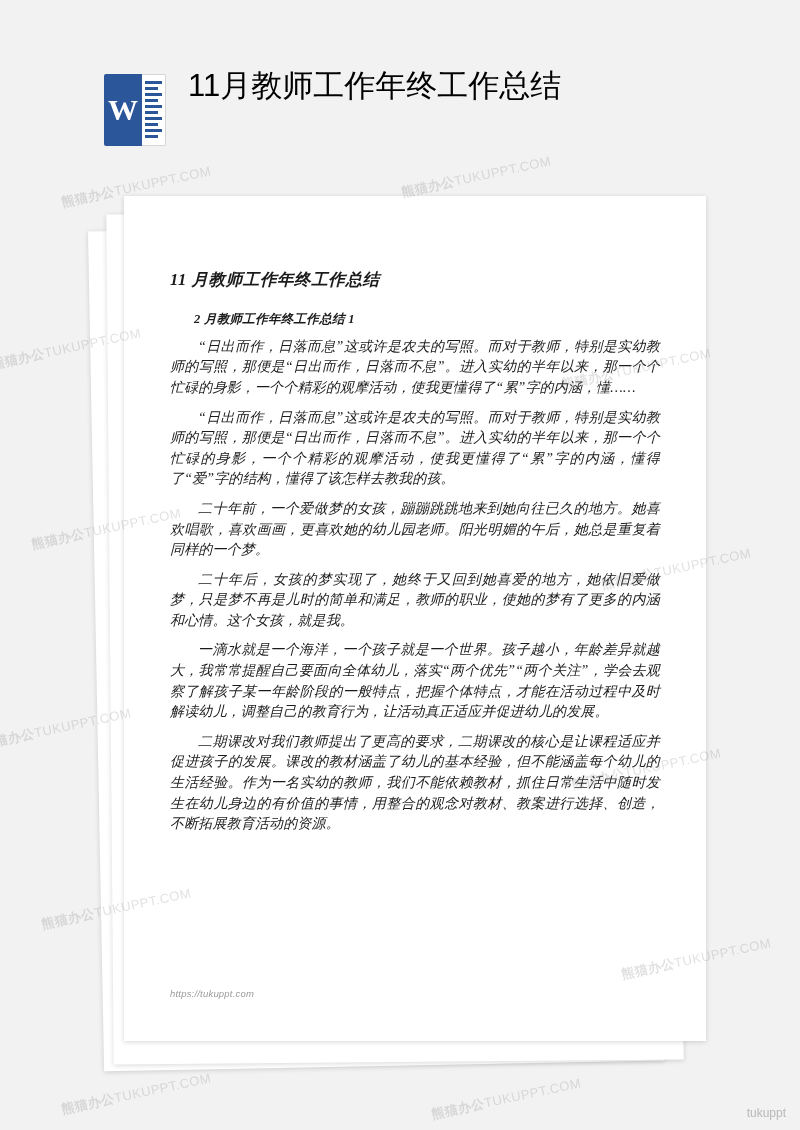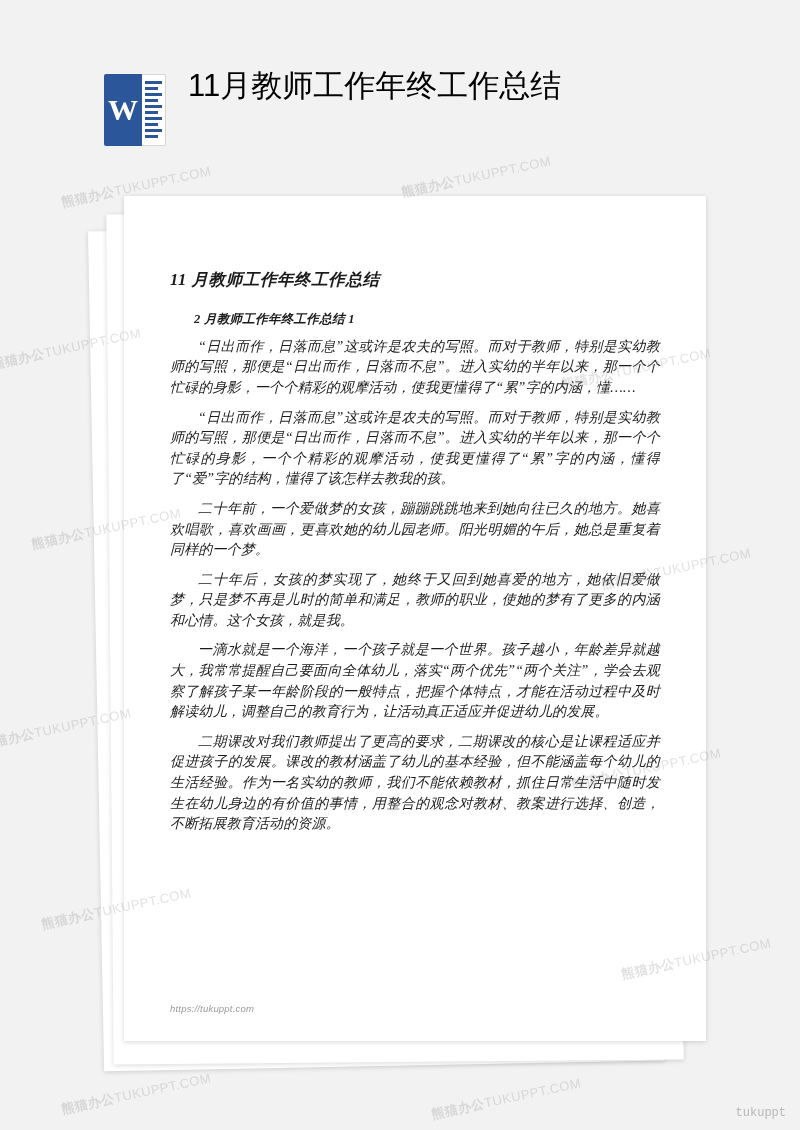--- a/index.html
+++ b/index.html
@@ -163,35 +163,35 @@
     font-size: 14px;
     line-height: 20.6px;
     margin: 0 0 9px 0;
     text-align: justify;
     text-indent: 2em;
     letter-spacing: 0.15px;
   }
   .page-footer-url {
     position: absolute;
     left: 46px;
-    bottom: 27px;
+    bottom: 42px;
     font-family: "Liberation Sans", sans-serif;
     font-size: 9.5px;
     color: #9a9a9a;
     letter-spacing: 0.2px;
   }
 
   
   .brand-corner {
     position: absolute;
     right: 14px;
     bottom: 10px;
     font-size: 12px;
     color: #b8b8b8;
-    font-family: Liberation Mono, monospace;
+    font-family: Liberation Sans, sans-serif;
     z-index: 60;
   }
 </style>
 </head>
 <body>
 
 <div class="doc-header">
   <div class="word-icon">
     <div class="icon-left"></div>
     <div class="w-letter">W</div>

